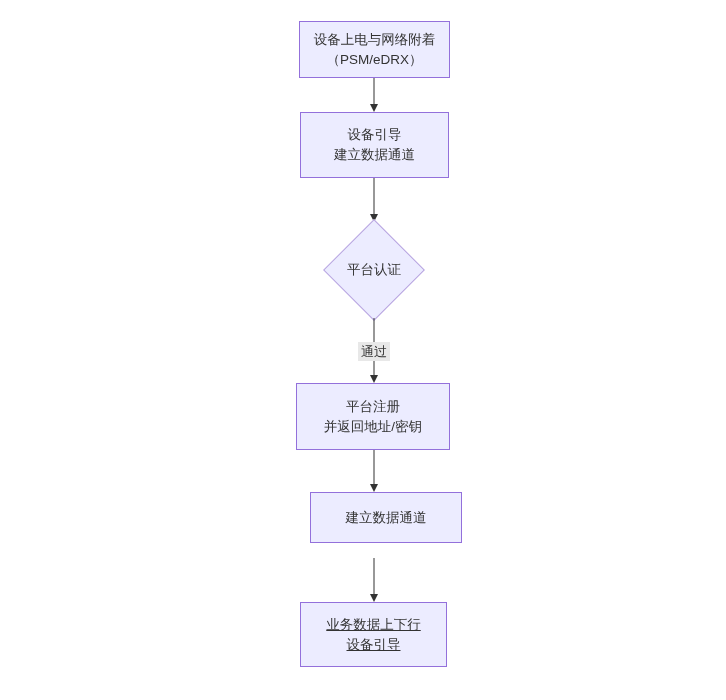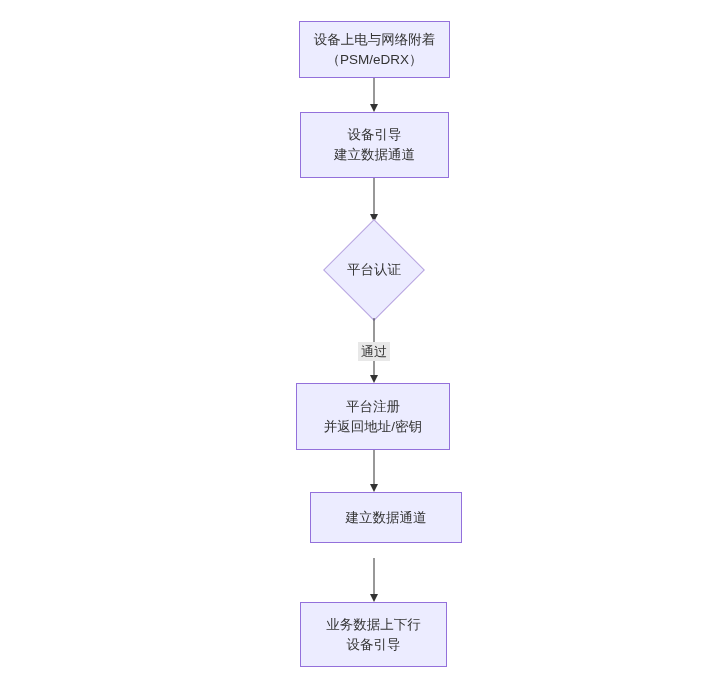--- a/index.html
+++ b/index.html
@@ -123,18 +123,18 @@
   <div class="edge-line" style="top:450px; height:34px;"></div>
   <div class="arrow-head" style="top:484px;"></div>
 
   <div class="node" style="left:296px; top:492px; width:152px; height:51px;margin-left:14px;">
     <div>建立数据通道</div>
   </div>
 
   <div class="edge-line" style="top:558px; height:36px;"></div>
   <div class="arrow-head" style="top:594px;"></div>
 
-  <div class="node" style="left:300px; top:602px; width:147px; height:65px;">
+  <div class="node" style="left:300px; top:602px; width:147px; height:65px;text-decoration:underline;">
     <div>业务数据上下行</div>
     <div>设备引导</div>
   </div>
 
 </div>
 
 </body></html>

